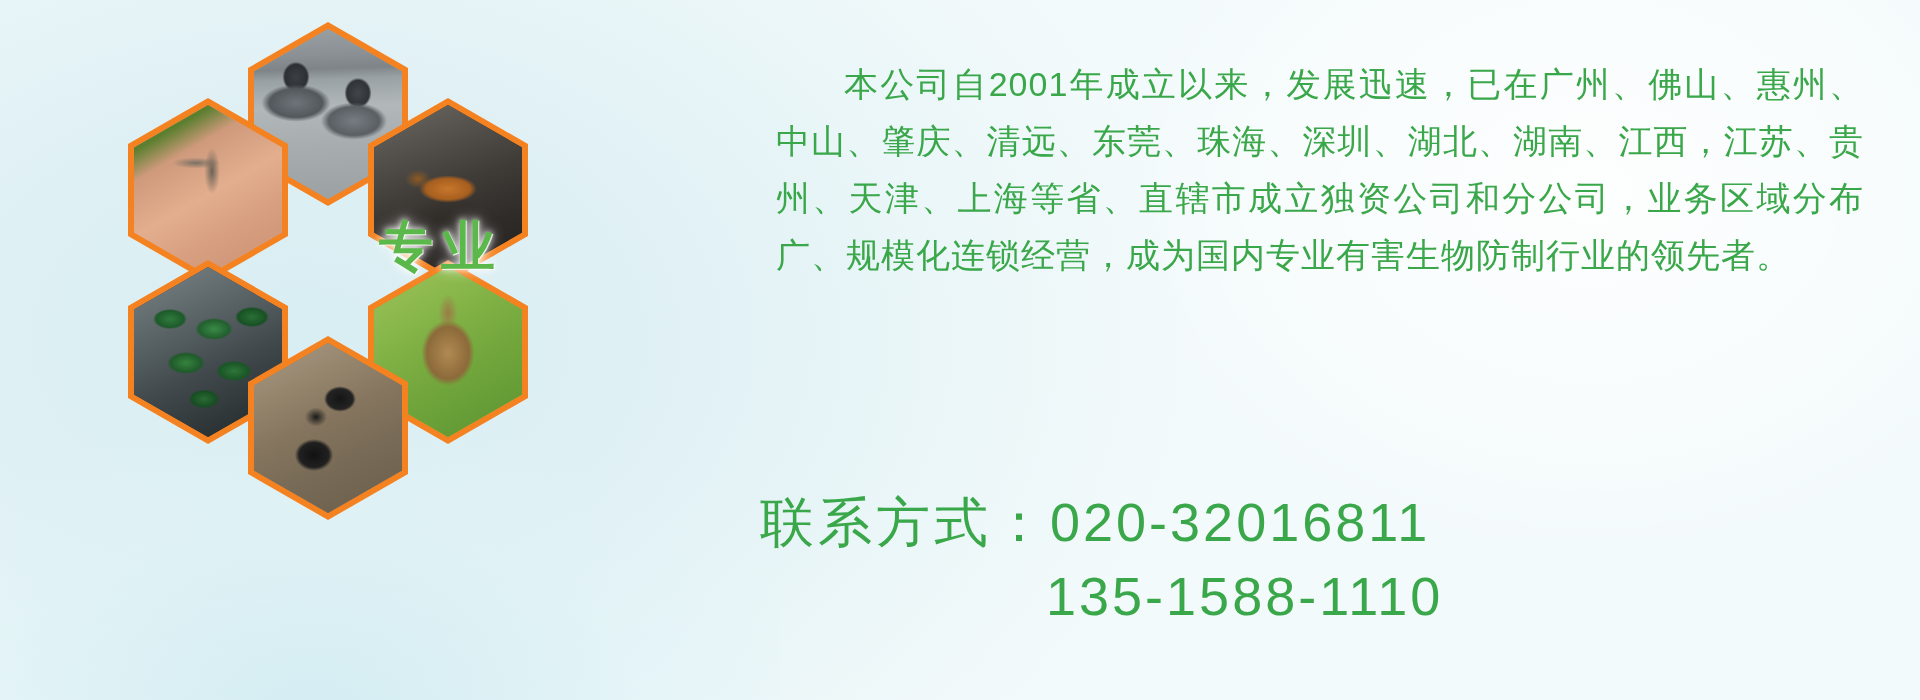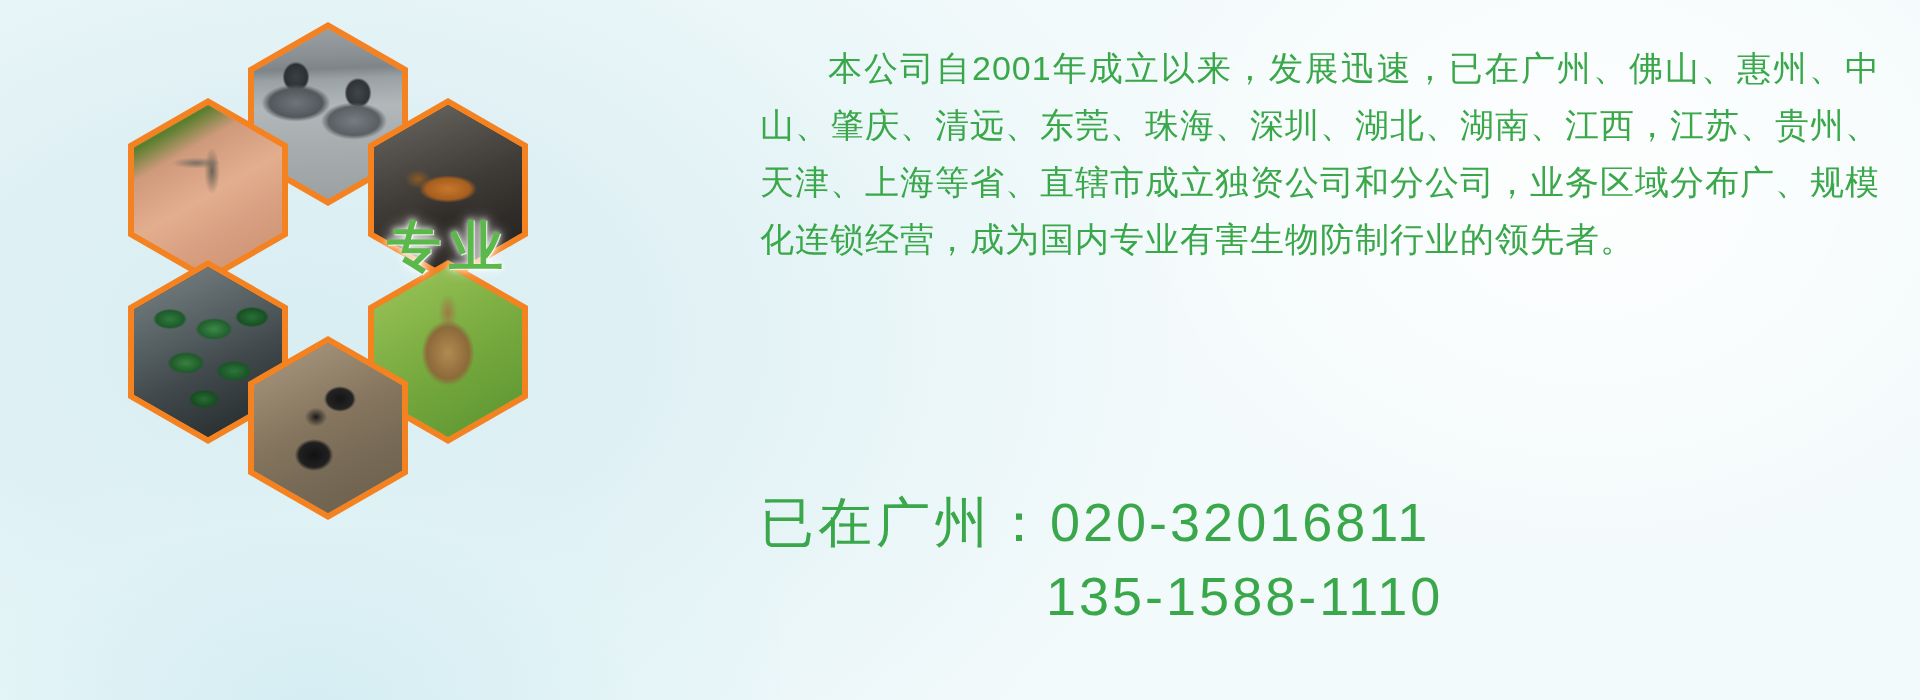--- a/index.html
+++ b/index.html
@@ -133,21 +133,21 @@
       radial-gradient(ellipse 20px 16px at 86px 56px, #151515 0%, #232323 64%, rgba(35,35,35,0) 80%),
       radial-gradient(ellipse 14px 12px at 62px 74px, #1a1a1a 0%, rgba(26,26,26,0) 80%),
       radial-gradient(ellipse 24px 20px at 60px 112px, #121212 0%, #202020 62%, rgba(32,32,32,0) 80%),
       linear-gradient(155deg, #a99a86 0%, #97876f 24%, #85755e 46%, #776a56 68%, #6a5e4c 100%);
     background-color: #8c7d66;
   }
 
   
   .slogan {
     position: absolute;
-    left: 258px;
+    left: 250px;
     top: 195px;
     width: 190px;
     z-index: 6;
     text-align: center;
     color: #5bb84a;
     font-weight: 700;
     line-height: 1.32;
     letter-spacing: 8px;
     font-size: 54px;
     text-shadow: 0 0 6px rgba(255,255,255,0.95), 0 0 14px rgba(255,255,255,0.9), 1px 1px 0 rgba(255,255,255,0.8);
@@ -157,21 +157,21 @@
 
   
   .copy {
     position: absolute;
     left: 760px;
     top: 40px;
     width: 1120px;
     z-index: 4;
   }
   .copy p {
-    margin: 0;
+    margin: 16px;
     color: #3aa84a;
     font-size: 34px;
     line-height: 57px;
     letter-spacing: 1px;
     font-weight: 500;
     text-align: justify;
     text-justify: inter-character;
     text-indent: 68px;
   }
 
@@ -244,17 +244,17 @@
     <div class="slogan">
       <span class="l1">专业</span>
     </div>
   </div>
 
   <div class="copy">
     <p>本公司自2001年成立以来，发展迅速，已在广州、佛山、惠州、中山、肇庆、清远、东莞、珠海、深圳、湖北、湖南、江西，江苏、贵州、天津、上海等省、直辖市成立独资公司和分公司，业务区域分布广、规模化连锁经营，成为国内专业有害生物防制行业的领先者。</p>
   </div>
 
   <div class="contact">
-    <div class="row1"><span class="label">已在广州：</span><span class="num">020-32016811</span></div>
+    <div class="row1"><span class="label">联系方式：</span><span class="num">020-32016811</span></div>
     <div class="row2"><span class="num">135-1588-1110</span></div>
   </div>
 
 </div>
 
 </body></html>

